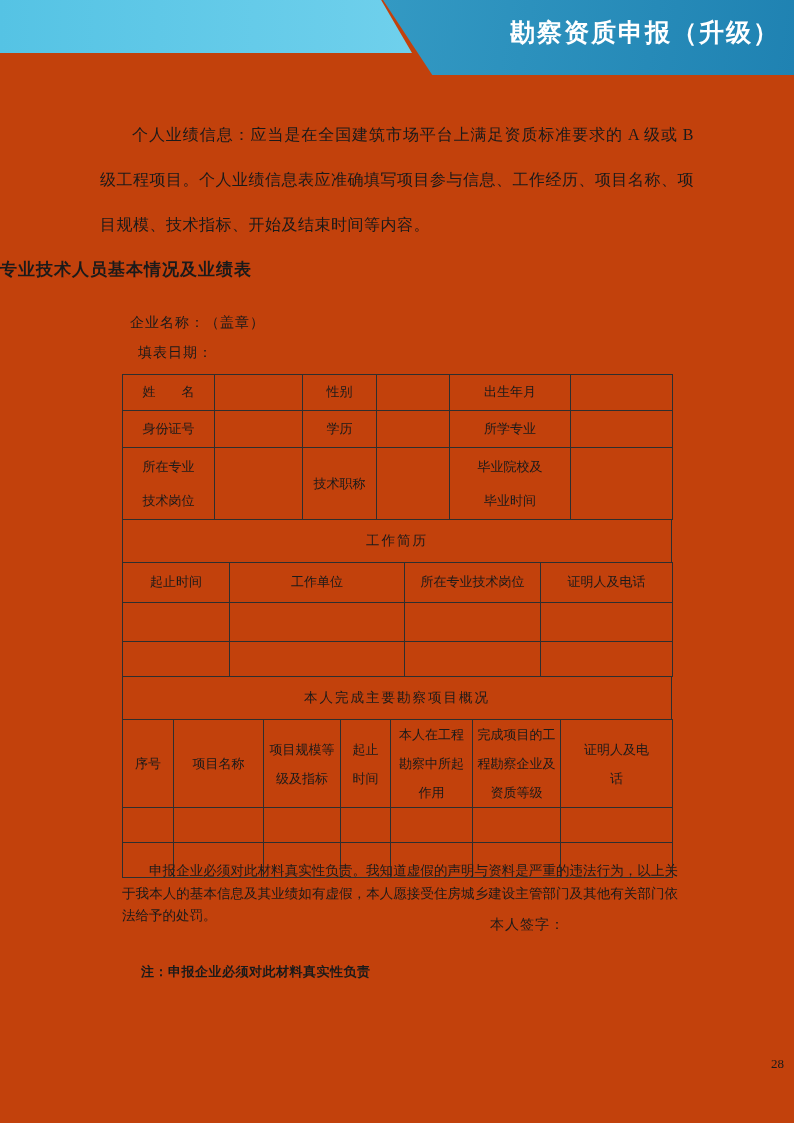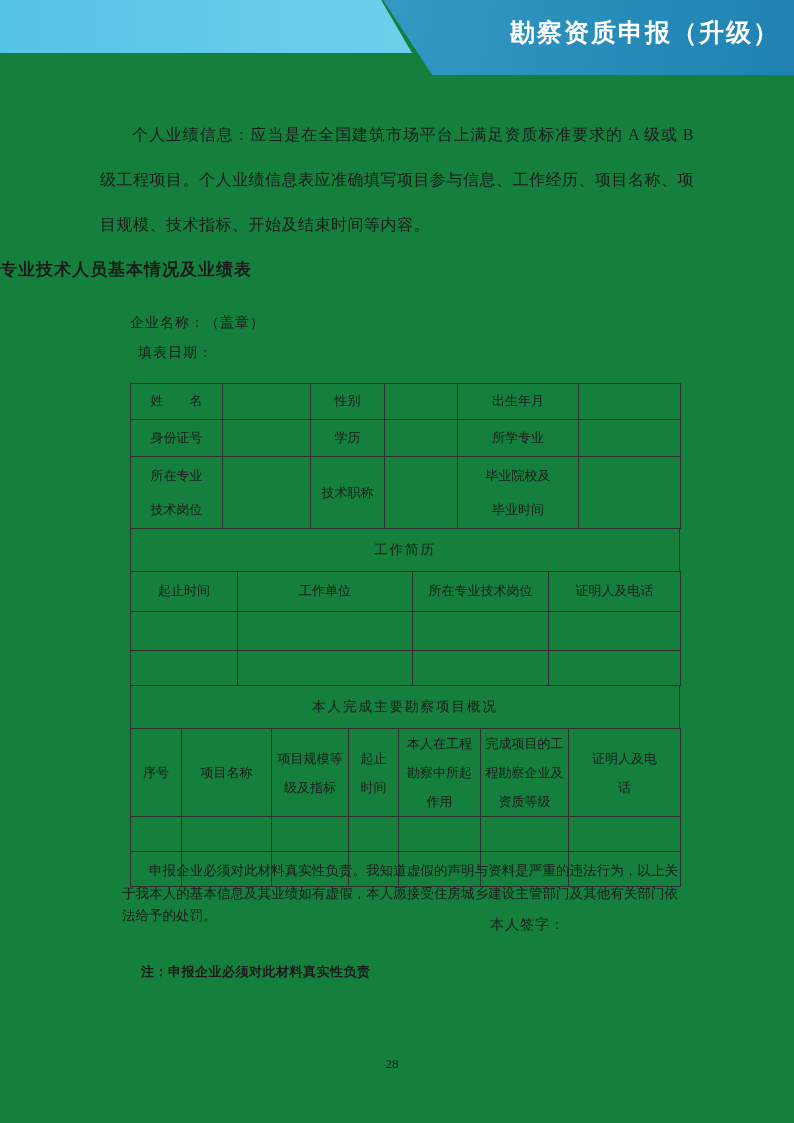--- a/index.html
+++ b/index.html
@@ -1,20 +1,20 @@
 <!DOCTYPE html>
 <html><head>
 <meta charset="utf-8">
 <style>
   html,body{margin:0;padding:0;background:#e9e9e9;}
   .page{
     position:relative;
     width:794px;height:1123px;
     margin:0 auto;
-    background:#15803d;
+    background:#c2410c;
     overflow:hidden;
     font-family:"Liberation Serif","DejaVu Serif",serif;
     color:#1a1a1a;
   }
   
   .banner{position:absolute;top:0;left:0;width:794px;height:80px;}
   .banner-light{
     position:absolute;top:0;left:0;width:412px;height:53px;
     background:linear-gradient(90deg,#55c3e4,#6fd0ec);
     clip-path:polygon(0 0,92.5% 0,100% 100%,0 100%);
@@ -38,21 +38,21 @@
     text-indent:2em;letter-spacing:0.5px;
   }
   
   .form-title{
     position:absolute;top:258px;left:0;width:794px;
     font-size:17px;font-weight:bold;letter-spacing:1px;
   }
   .company-label{position:absolute;top:314px;left:130px;font-size:14px;letter-spacing:1px;}
   .date-label{position:absolute;top:344px;left:138px;font-size:14px;letter-spacing:1px;font-family:Liberation Mono, monospace;}
   
-  .form-table{position:absolute;top:383px;left:122px;width:550px;margin-left:8px;}
+  .form-table{position:absolute;top:374px;left:122px;width:550px;}
   .form-table table{
     border-collapse:collapse;table-layout:fixed;width:550px;
     font-size:13px;
   }
   .form-table td{
     border:1px solid #2e2e2e;
     text-align:center;vertical-align:middle;
     padding:0 2px;overflow:hidden;
     white-space:pre-line;line-height:1.6;
   }
@@ -73,21 +73,21 @@
   .rC1 td{height:34px;}
   .rC2 td{height:34px;}
   
   .declaration{
     position:absolute;top:860px;left:122px;width:556px;
     font-size:13.5px;line-height:22.5px;
     text-align:justify;text-justify:inter-ideograph;text-indent:2em;
   }
   .signature{position:absolute;top:916px;left:490px;font-size:14px;letter-spacing:1px;}
   .note{position:absolute;top:963px;left:141px;font-size:13px;font-weight:bold;letter-spacing:0.5px;}
-  .page-number{position:absolute;top:1056px;left:0;width:784px;text-align:center;font-size:13px;}
+  .page-number{position:absolute;top:1056px;left:0;width:784px;text-align:right;font-size:13px;}
 </style>
 </head>
 <body>
 
 <div class="page">
 
   <div class="banner">
     <div class="banner-light"></div>
     <div class="banner-dark"></div>
     <div class="banner-title">勘察资质申报（升级）</div>

